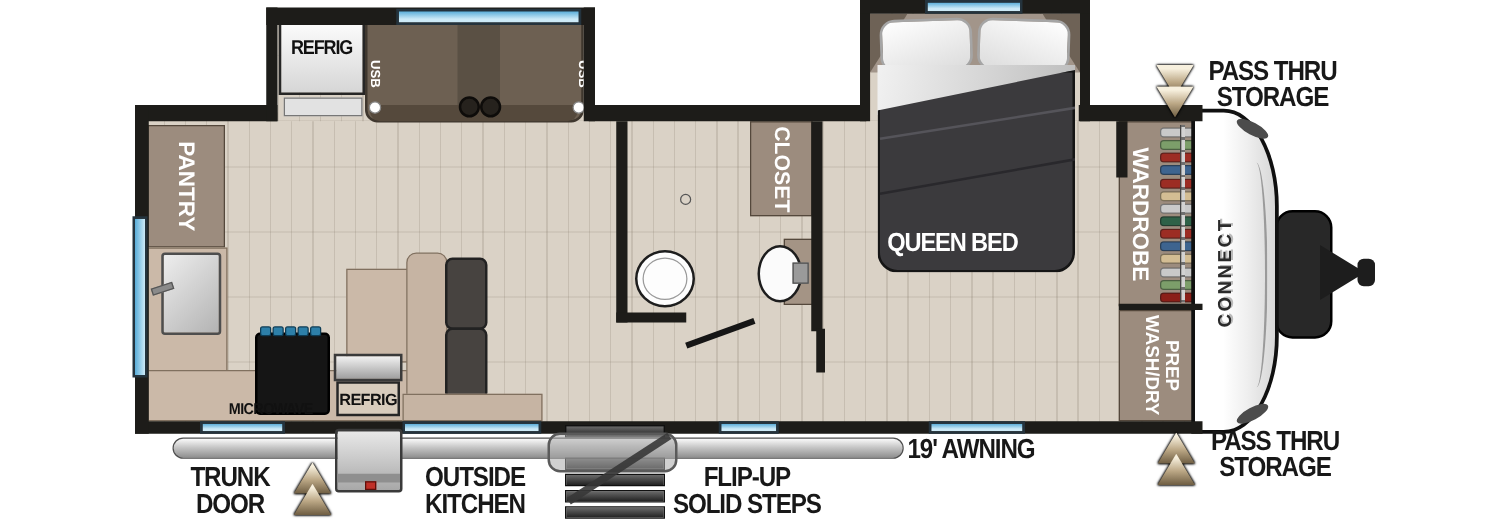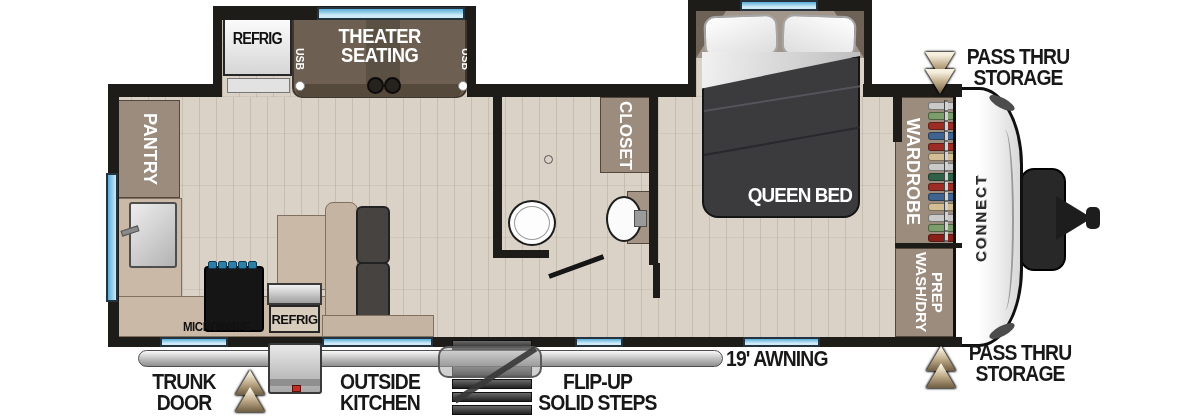--- a/index.html
+++ b/index.html
@@ -73,24 +73,20 @@
   </div>
   <div class="abs" style="left:227px;top:78px;width:61px;height:13px;background:#e2e2e2;border:1px solid #777;z-index:2;"></div>
 
   <div class="abs" style="left:292px;top:10px;width:175px;height:88px;background:#6d6052;border:2px solid #3f372e;border-radius:0 0 10px 10px;box-sizing:border-box;z-index:2;"></div>
   <div class="abs" style="left:366px;top:12px;width:34px;height:84px;background:#5a5044;border-radius:0 0 8px 8px;z-index:2;"></div>
   <div class="abs" style="left:296px;top:84px;width:166px;height:13px;background:#55493c;border-radius:0 0 8px 8px;z-index:2;"></div>
   <div class="abs" style="left:367px;top:77px;width:13px;height:13px;border-radius:50%;background:#26221d;border:2px solid #0e0c0a;z-index:3;"></div>
   <div class="abs" style="left:384px;top:77px;width:13px;height:13px;border-radius:50%;background:#26221d;border:2px solid #0e0c0a;z-index:3;"></div>
   <div class="abs" style="left:295px;top:81px;width:8px;height:8px;border-radius:50%;background:#fff;border:1px solid #888;z-index:3;"></div>
   <div class="abs" style="left:458px;top:81px;width:8px;height:8px;border-radius:50%;background:#fff;border:1px solid #888;z-index:3;"></div>
-  <div class="abs" style="left:300px;top:20px;width:160px;height:52px;z-index:3;display:flex;align-items:center;justify-content:center;text-align:center;">
-    <span class="lblw" style="font-size:20px;line-height:.95;white-space:pre-line;letter-spacing:-.5px;transform:scaleX(.92);">THEATER
-SEATING</span>
-  </div>
   <div class="abs" style="left:293px;top:38px;width:14px;height:42px;z-index:3;display:flex;align-items:center;justify-content:center;">
     <span class="lblw vtext" style="font-size:10.5px;">USB</span>
   </div>
   <div class="abs" style="left:459px;top:38px;width:14px;height:42px;z-index:3;display:flex;align-items:center;justify-content:center;">
     <span class="lblw vtext" style="font-size:10.5px;">USB</span>
   </div>
 
   <div class="abs" style="left:544px;top:155px;width:7px;height:7px;border:1.5px solid #555;border-radius:50%;z-index:3;"></div>
 
   <div class="cab" style="left:600px;top:97px;width:50px;height:76px;">
@@ -109,21 +105,21 @@
 
   <div class="abs" style="left:696px;top:11px;width:168px;height:47px;background:#a2958a;z-index:2;"></div>
   <div class="abs" style="left:696px;top:11px;width:30px;height:47px;background:#6e6256;clip-path:polygon(0 0,100% 0,0 100%);z-index:2;"></div>
   <div class="abs" style="left:834px;top:11px;width:30px;height:47px;background:#6e6256;clip-path:polygon(0 0,100% 0,100% 100%);z-index:2;"></div>
   <div class="abs" style="left:704px;top:15px;width:74px;height:42px;background:linear-gradient(160deg,#ffffff,#dcdcdc);border:2px solid #a5a5a5;border-radius:12px;box-sizing:border-box;transform:rotate(-2deg);z-index:2;"></div>
   <div class="abs" style="left:782px;top:15px;width:74px;height:42px;background:linear-gradient(200deg,#ffffff,#dcdcdc);border:2px solid #a5a5a5;border-radius:12px;box-sizing:border-box;transform:rotate(2deg);z-index:2;"></div>
   <div class="abs" style="left:702px;top:52px;width:158px;height:40px;background:linear-gradient(100deg,#f1f1f1,#bdbdbd);z-index:2;"></div>
   <div class="abs" style="left:702px;top:56px;width:158px;height:162px;background:#3b3a3d;border:2px solid #151515;box-sizing:border-box;border-radius:0 0 16px 16px;clip-path:polygon(0 20%,100% 0,100% 100%,0 100%);z-index:2;">
     <div style="position:absolute;left:0;top:52px;width:162px;height:2px;background:#55545a;transform:rotate(-9deg);transform-origin:left;"></div>
     <div style="position:absolute;left:0;top:96px;width:162px;height:2px;background:#29282c;transform:rotate(-10deg);transform-origin:left;"></div>
-    <div style="position:absolute;left:0;top:125px;width:100%;text-align:right;">
+    <div style="position:absolute;left:0;top:125px;width:100%;text-align:left;">
       <span class="lblw" style="font-size:21px;letter-spacing:-1px;display:inline-block;transform:scaleX(.9);">QUEEN BED</span>
     </div>
   </div>
 
 
   <div class="cab" style="left:895px;top:97px;width:67px;height:148px;justify-content:flex-start;">
     <div style="width:32px;height:100%;display:flex;align-items:center;justify-content:center;">
       <span class="lblw vtext" style="font-size:18px;">WARDROBE</span>
     </div>
     <div style="width:33px;height:140px;display:flex;flex-direction:column;justify-content:space-between;padding-top:2px;">

